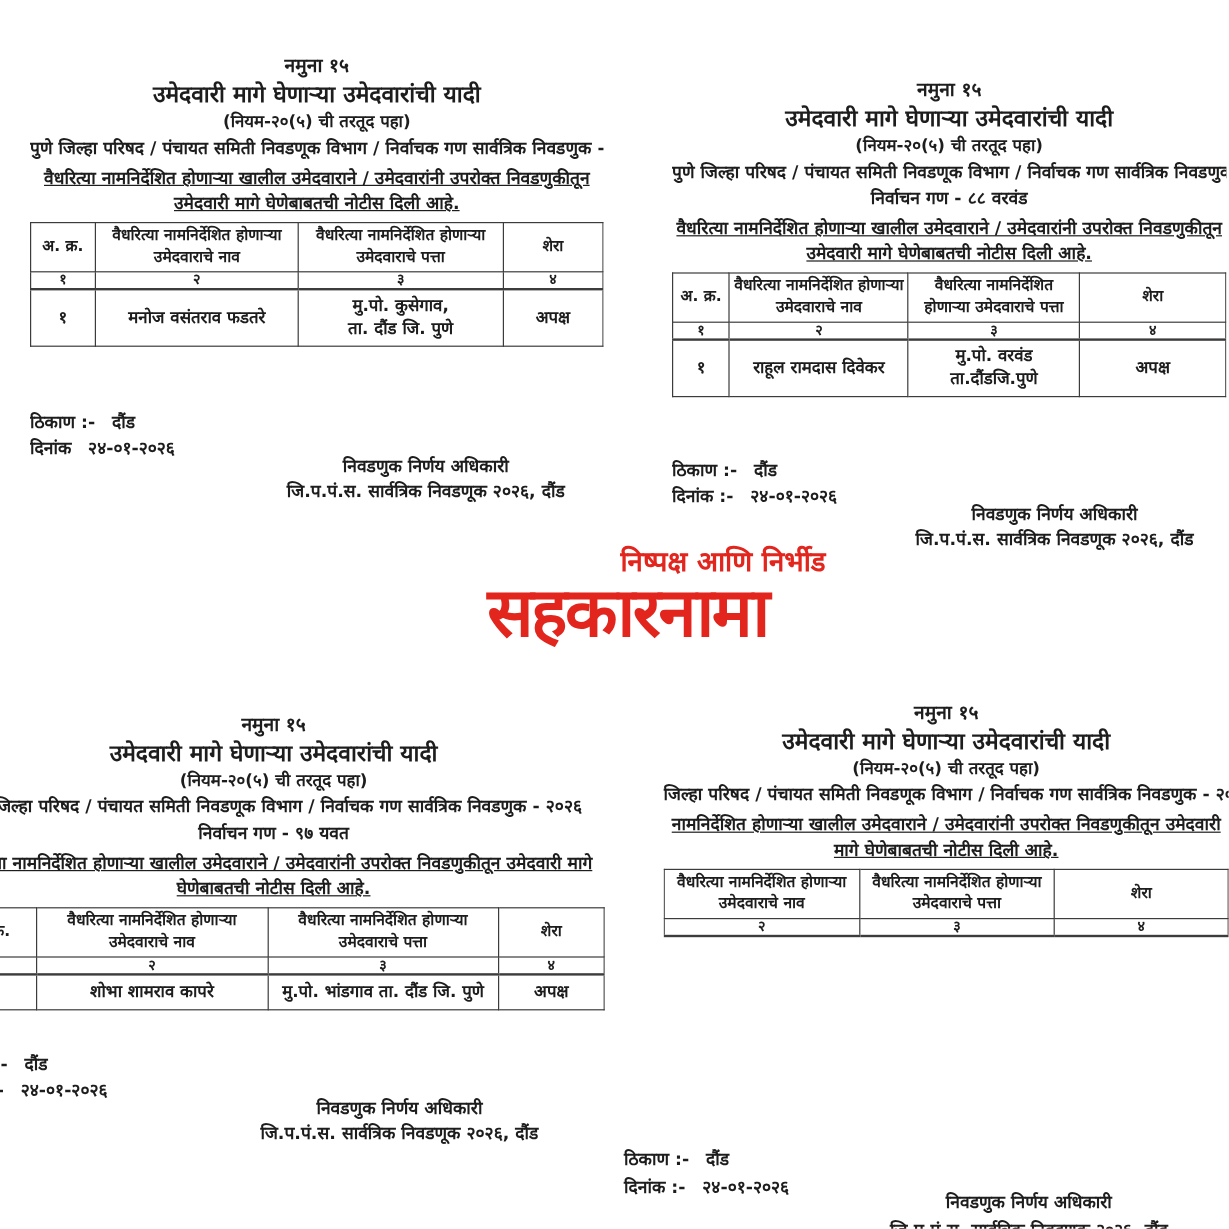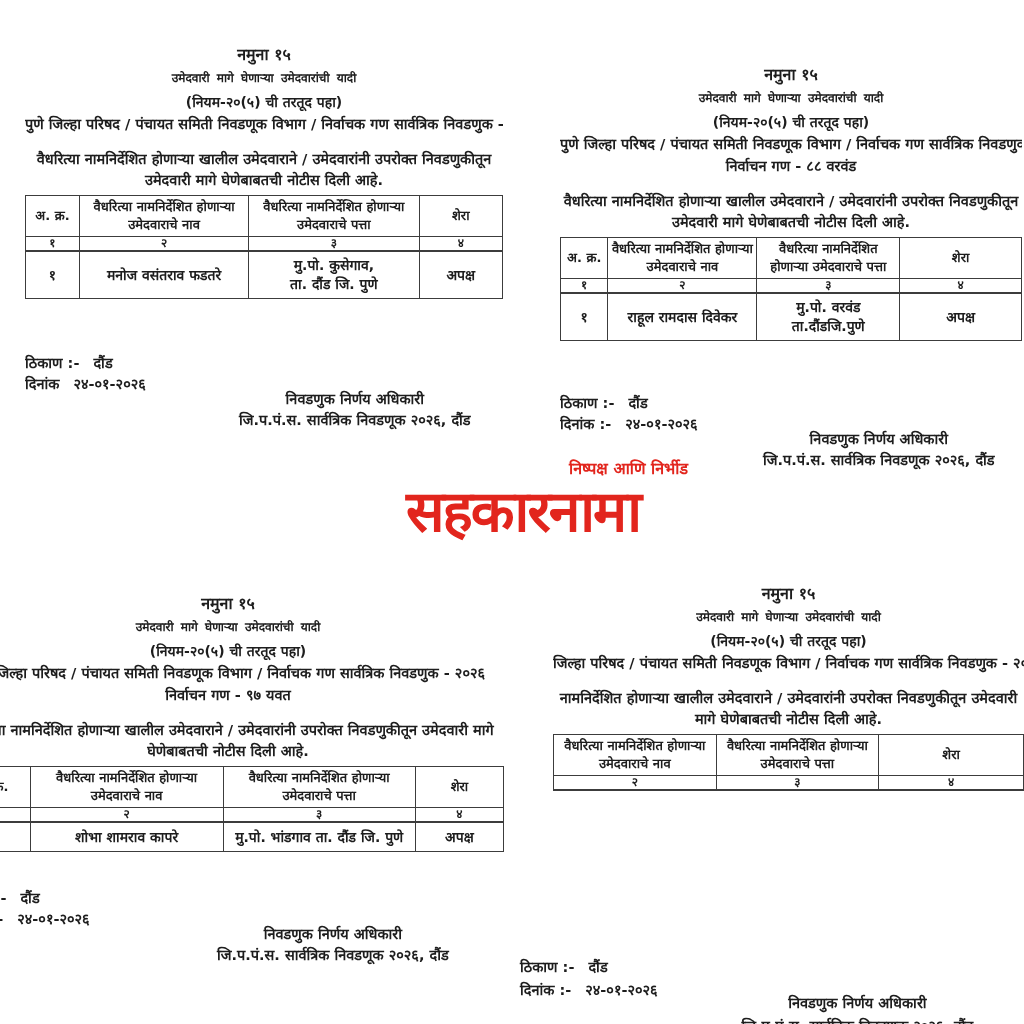--- a/index.html
+++ b/index.html
@@ -9,25 +9,25 @@
     background:#ffffff;
     overflow:hidden;
     font-family:"DejaVu Sans","Liberation Sans",sans-serif;
     color:#1d1d1d;
   }
   .doc{position:absolute;overflow:hidden;}
   .c{text-align:center;}
   .b{font-weight:bold;}
   .nw{white-space:nowrap;}
   .form-no{font-size:16px;line-height:22px;}
-  .doc-title{font-size:12px;line-height:26px;font-family:Liberation Mono, monospace;}
+  .doc-title{font-size:19px;line-height:26px;}
   .rule-ref{font-size:14px;line-height:21px;}
   .org-line{font-size:14.5px;line-height:22px;}
   .const-line{font-size:14.5px;line-height:22px;}
-  .notice{font-size:14.5px;line-height:21px;margin-top:14px;}
+  .notice{font-size:14.5px;line-height:21px;margin-top:4px;text-decoration:underline;}
   table.tbl{width:100%;border-collapse:collapse;table-layout:fixed;margin-top:4px;}
   table.tbl th,table.tbl td{
     border:1.5px solid #3c3c3c;
     text-align:center;vertical-align:middle;
     font-weight:bold;padding:1px 3px;overflow:hidden;
   }
   tr.hrow th{font-size:13px;line-height:1.35;height:38px;}
   tr.nrow td{font-size:12px;line-height:1.1;padding:0 3px;border-bottom-width:2.5px;}
   tr.drow td{font-size:14px;line-height:1.35;height:44px;}
   .drow-short td{height:26px !important;}
@@ -42,21 +42,21 @@
   #doc2 .footer{margin-top:52px;}
   #doc3{left:-48px;top:593px;width:552px;}
   #doc3 .footer{margin-top:36px;}
   #doc4{left:553px;top:583px;width:471px;height:280px;}
   #doc4-footer{position:absolute;left:520px;top:956px;width:482px;display:flex;
     font-size:14.5px;font-weight:bold;line-height:23px;}
   #doc4-footer .f-left{width:40%;}
   #doc4-footer .f-right{width:60%;}
   
   #logo{position:absolute;left:336px;top:458px;width:374px;color:#e2251d;}
-  .logo-tagline{font-size:16px;font-weight:bold;text-align:right;padding-right:22px;line-height:22px;}
+  .logo-tagline{font-size:23px;font-weight:bold;text-align:right;padding-right:22px;line-height:22px;}
   .logo-name{font-size:57px;font-weight:bold;text-align:center;line-height:62px;letter-spacing:-2px;}
 </style>
 </head>
 <body>
 
 <section class="doc" id="doc1">
   <div class="c b form-no nw">नमुना १५</div>
   <div class="c b doc-title nw">उमेदवारी मागे घेणाऱ्या उमेदवारांची यादी</div>
   <div class="c b rule-ref nw">(नियम-२०(५) ची तरतूद पहा)</div>
   <div class="c b org-line nw">पुणे जिल्हा परिषद  / पंचायत समिती निवडणूक विभाग  / निर्वाचक गण सार्वत्रिक निवडणुक - २०२६</div>

